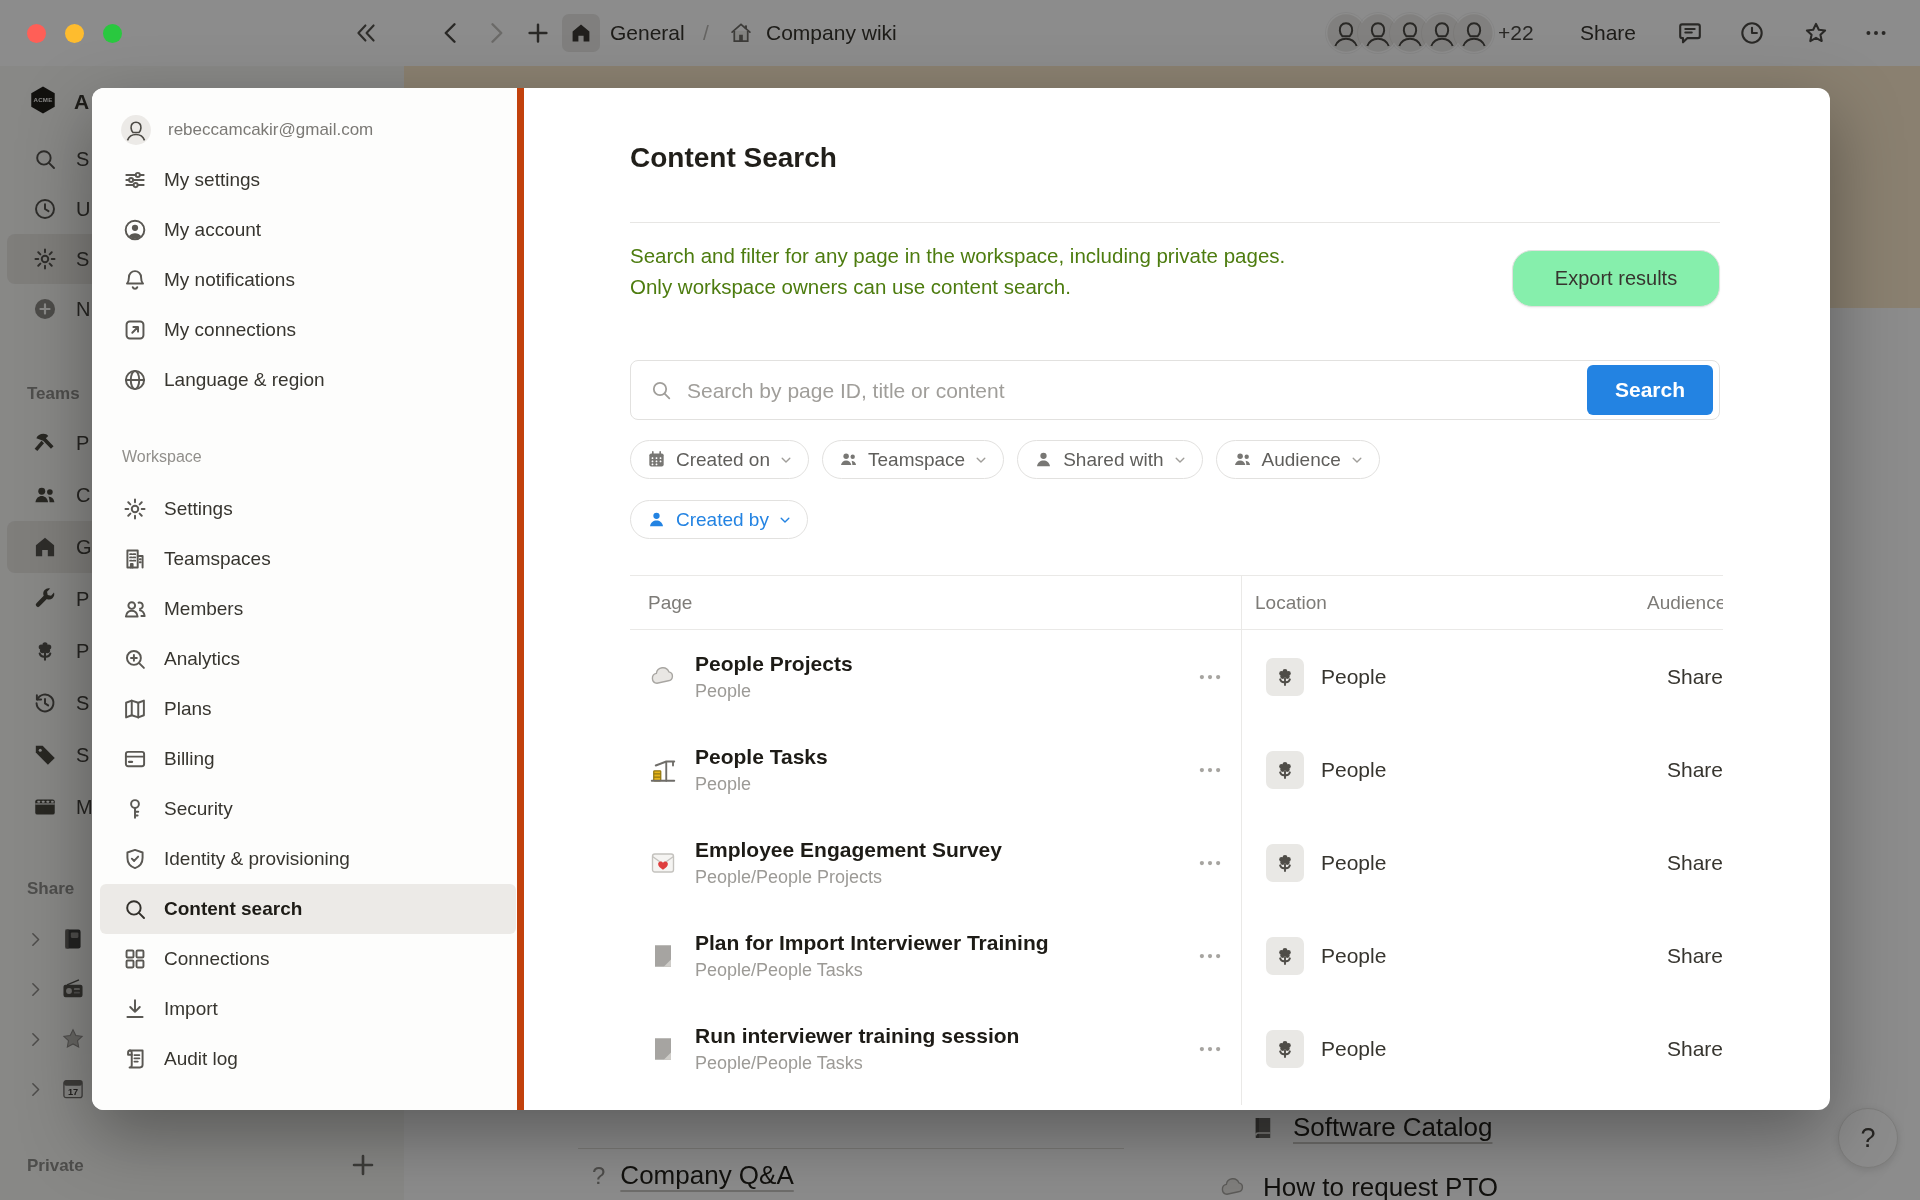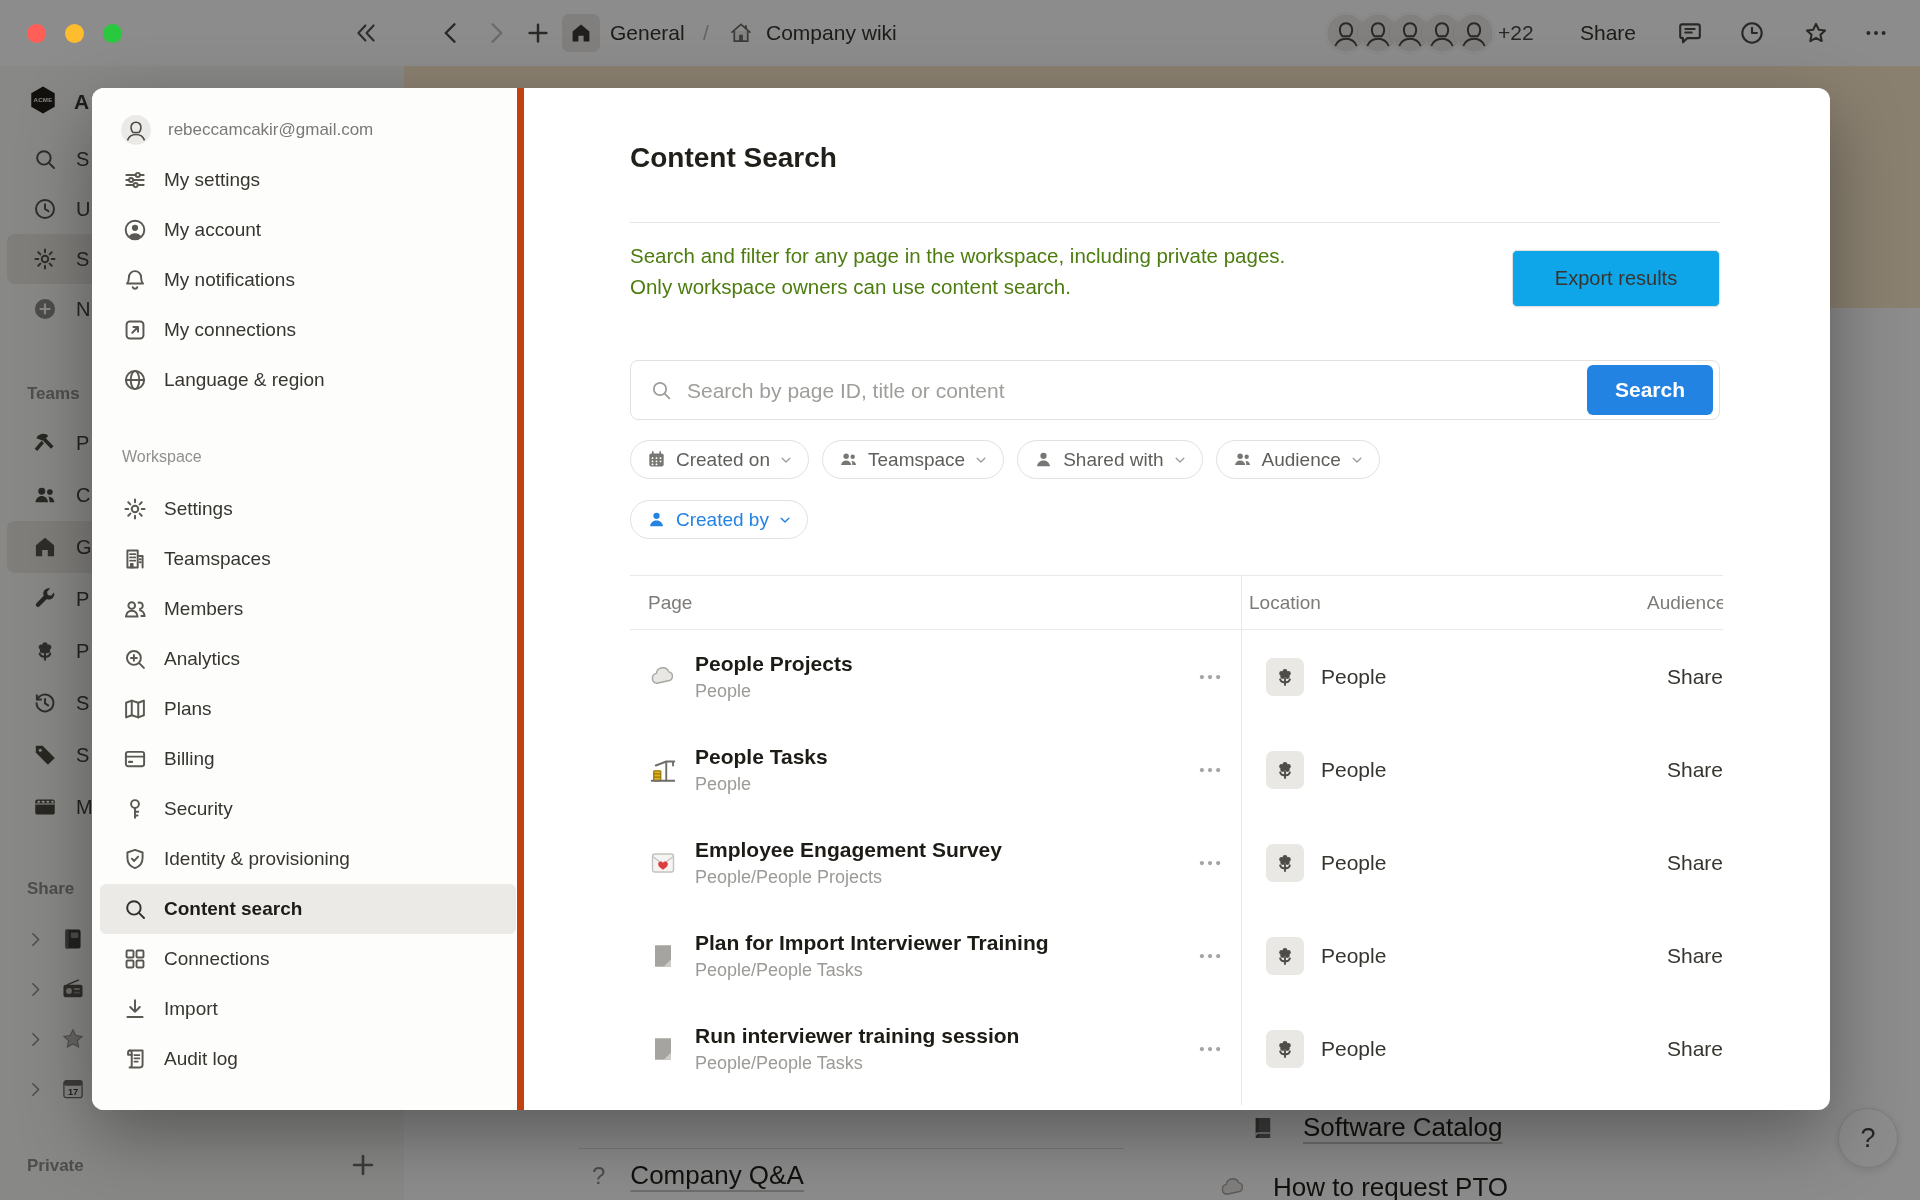--- a/index.html
+++ b/index.html
@@ -38,21 +38,21 @@
   .acme-label{position:absolute;left:74px;top:24px;font-size:21px;font-weight:600;color:#37352f}
   .private-plus{position:absolute;left:348px;top:1084px;width:30px;height:30px;color:#6f6d69}
 
   
   .overlay{position:absolute;left:0;top:0;width:1920px;height:1200px;background:rgba(0,0,0,.45);z-index:10}
 
   
   .cover{position:absolute;left:404px;top:66px;width:1516px;height:242px;background:#fbe9cc}
   .bq-title{position:absolute;left:588px;top:1078px;font-size:27px;font-weight:600;color:#211f1a}
   .bq-div{position:absolute;left:578px;top:1148px;width:546px;height:1px;background:#dedcd8}
-  .bq-link{position:absolute;display:flex;align-items:center;gap:25px;font-size:26px;color:#211f1a}
+  .bq-link{position:absolute;display:flex;align-items:center;gap:15px;font-size:26px;color:#211f1a}
   .bq-link .u{text-decoration:underline;text-decoration-color:#c9c7c3;text-underline-offset:6px}
   .q-glyph{font-size:24px;color:#8f8d89}
   .help-btn{position:absolute;left:1838px;top:1108px;width:60px;height:60px;border-radius:50%;background:#fff;
             border:1px solid #e4e3e1;box-shadow:0 2px 8px rgba(0,0,0,.12);display:flex;align-items:center;
             justify-content:center;font-size:27px;color:#45433e;box-sizing:border-box}
 
   
   .modal{position:absolute;left:92px;top:88px;width:1738px;height:1022px;background:#fff;border-radius:12px;
          box-shadow:0 25px 70px rgba(0,0,0,.35);z-index:20;overflow:hidden}
   .mpanel{position:absolute;left:0;top:0;width:432px;height:100%;background:#fdfdfc;border-right:7px solid #c2410c;box-sizing:border-box}
@@ -63,22 +63,22 @@
   .mitem .ic{color:#5a5853}
   .mlabel{font-size:19px;color:#37352f;white-space:nowrap}
   .mitem.selected{background:#eceae7}
   .mitem.selected .mlabel{font-weight:700;color:#1d1b16}
   .mitem.selected .ic{color:#33312c}
   .mws-header{position:absolute;left:30px;top:360px;font-size:16px;font-weight:400;color:#918f8b}
 
   .c-title{position:absolute;left:538px;top:54px;font-size:28px;font-weight:600;color:#211f1a}
   .c-div{position:absolute;left:538px;top:134px;width:1090px;height:1px;background:#e7e6e4}
   .c-desc{position:absolute;left:538px;top:152px;width:780px;font-size:20.5px;line-height:31px;color:#4d7c0f;white-space:pre-line}
-  .c-export{position:absolute;left:1420px;top:162px;width:208px;height:57px;border:1px solid #e2e1df;border-radius:5px;
-            background:#0ea5e9;display:flex;align-items:center;justify-content:center;font-size:20px;color:#37352f;
+  .c-export{position:absolute;left:1420px;top:162px;width:208px;height:57px;border:1px solid #e2e1df;border-radius:20px;
+            background:#86efac;display:flex;align-items:center;justify-content:center;font-size:20px;color:#37352f;
             box-sizing:border-box;box-shadow:0 1px 2px rgba(15,15,15,.05)}
   .c-search{position:absolute;left:538px;top:272px;width:1090px;height:60px;border:1px solid #e2e1df;border-radius:8px;box-sizing:border-box}
   .c-search .sico{position:absolute;left:18px;top:17px;color:#a09e9a}
   .sinput{position:absolute;left:54px;top:4px;width:880px;height:50px;border:none;outline:none;font-size:21px;
           color:#37352f;background:transparent;font-family:inherit}
   .sinput::placeholder{color:#a09e9a}
   .sbtn{position:absolute;right:6px;top:4px;width:126px;height:50px;border-radius:6px;background:#2383e2;color:#fff;
         display:flex;align-items:center;justify-content:center;font-size:21px;font-weight:600}
   .chips{position:absolute;left:538px;display:flex;gap:13px}
   .chip{height:39px;border:1px solid #e2e1df;border-radius:20px;display:inline-flex;align-items:center;
@@ -86,21 +86,21 @@
   .chip .ic{color:#787774}
   .chip-label{font-size:19px;color:#5f5e5b;white-space:nowrap}
   .chip .chev{color:#a09e9a}
   .chip.active .ic,.chip.active .chip-label,.chip.active .chev{color:#2383e2}
 
   .c-table{position:absolute;left:538px;top:487px;width:1093px;height:530px;overflow:hidden}
   .t-vline{position:absolute;left:611px;top:0;bottom:0;width:1px;background:#eae9e7}
   .t-head{display:grid;grid-template-columns:611px 406px 76px;height:55px;border-top:1px solid #eae9e7;
           border-bottom:1px solid #eae9e7;box-sizing:border-box}
   .th{display:flex;align-items:center;font-size:19px;color:#7d7b77;white-space:nowrap;overflow:hidden}
-  .th-page{padding-left:18px}.th-loc{padding-left:8px}
+  .th-page{padding-left:18px}.th-loc{padding-left:14px}
   .trow{display:grid;grid-template-columns:611px 406px 76px;height:93px}
   .cell{display:flex;align-items:center}
   .cell-page{padding-left:18px;gap:17px}
   .ptitle{font-size:21px;font-weight:600;color:#1d1b16;line-height:1.25;white-space:nowrap}
   .ppath{font-size:18px;color:#9c9a96;margin-top:4px;white-space:nowrap}
   .dots{margin-left:auto;margin-right:16px;color:#a6a4a0}
   .cell-loc{padding-left:25px;gap:17px}
   .tile{width:38px;height:38px;border-radius:7px;background:#e9e8e5;display:flex;align-items:center;
         justify-content:center;color:#4f4d48;flex:none}
   .loc-label{font-size:21px;color:#37352f}

